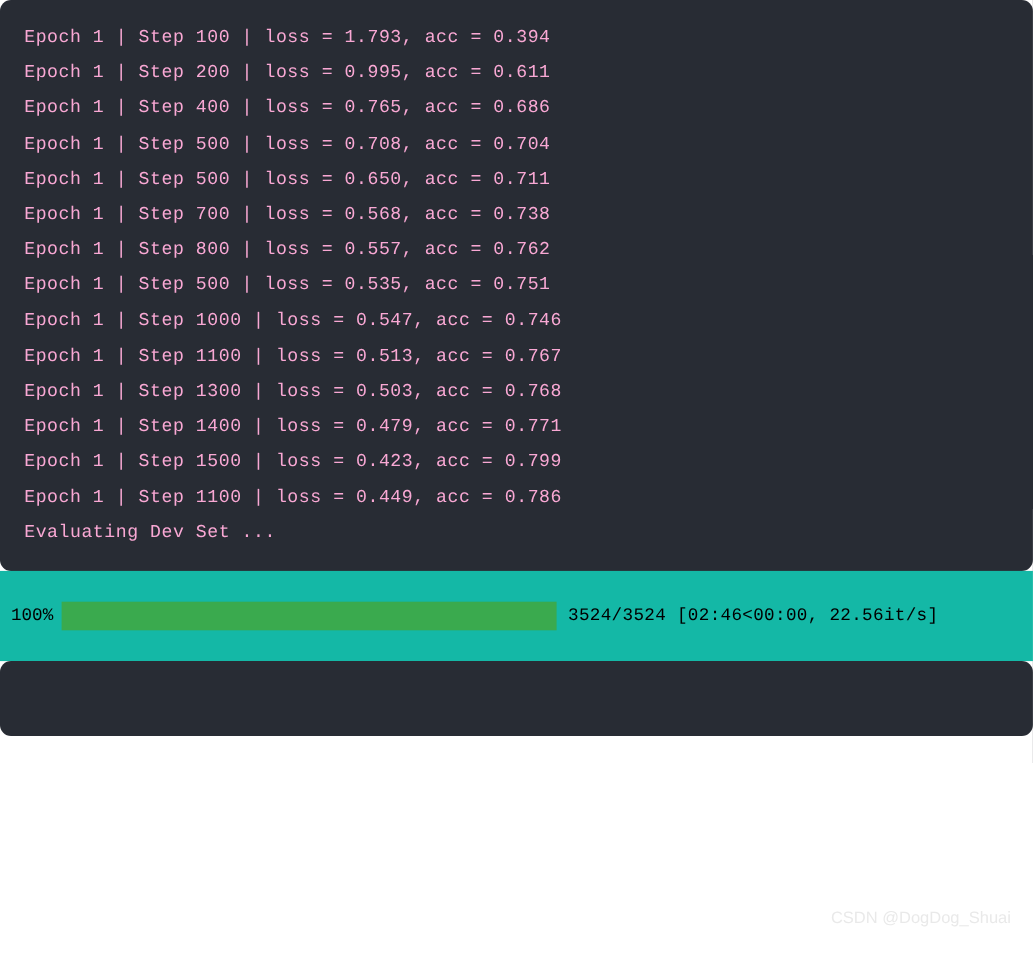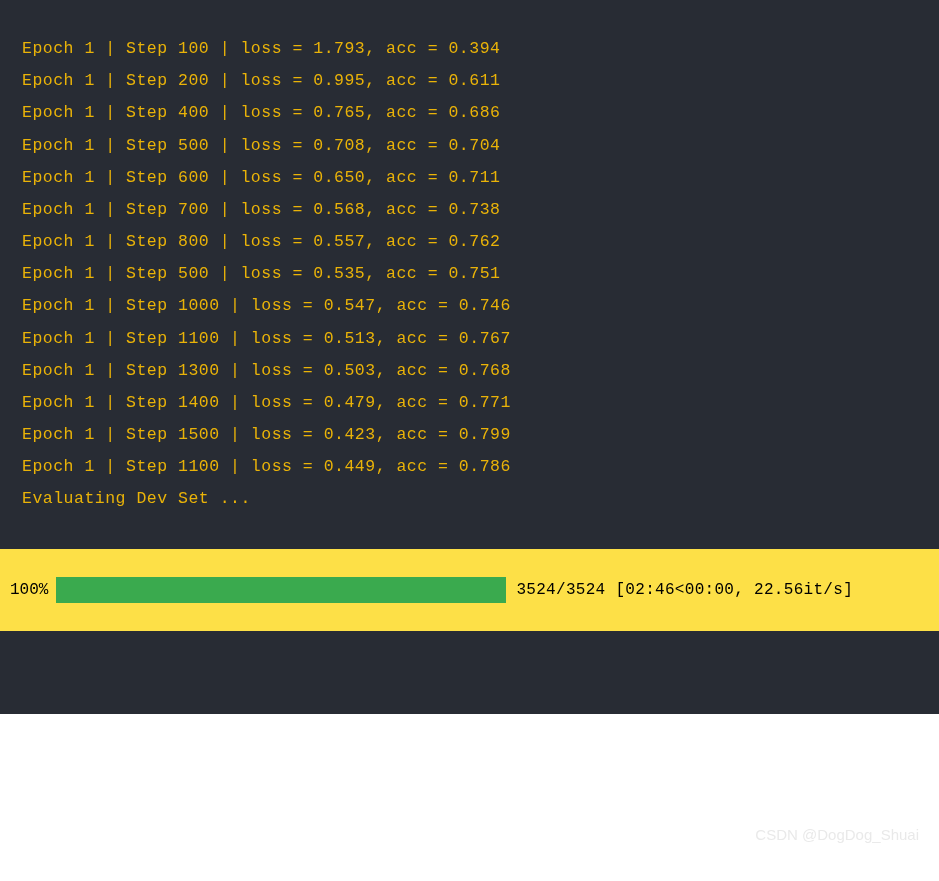--- a/index.html
+++ b/index.html
@@ -9,32 +9,33 @@
     }
     body {
       font-family: 'Courier New', Consolas, Monaco, monospace;
       background: #ffffff;
       width: 939px;
       height: 881px;
       overflow: hidden;
     }
     .terminal-block {
       background: #282c34;
-      color: #eab308;
-      padding: 33px 22px;
+      color: #f9a8d4;
+      padding: 18px 22px;
       font-size: 16.5px;
       line-height: 1.95;
       letter-spacing: 0.5px;
+      border-radius: 10px;
     }
     .terminal-block .line {
       white-space: pre;
       font-weight: 500;
     }
     .progress-section {
-      background: #fde047;
+      background: #14b8a6;
       padding: 28px 10px 28px 10px;
       display: flex;
       align-items: center;
       font-family: 'Courier New', Consolas, Monaco, monospace;
       font-size: 16px;
       color: #000000;
     }
     .progress-percent {
       margin-right: 8px;
       white-space: pre;
@@ -70,21 +71,21 @@
 </head>
 <body>
 
 <div class="container">
 
   <div class="terminal-block">
     <div class="line">Epoch 1 | Step 100 | loss = 1.793, acc = 0.394</div>
     <div class="line">Epoch 1 | Step 200 | loss = 0.995, acc = 0.611</div>
     <div class="line">Epoch 1 | Step 400 | loss = 0.765, acc = 0.686</div>
     <div class="line">Epoch 1 | Step 500 | loss = 0.708, acc = 0.704</div>
-    <div class="line">Epoch 1 | Step 600 | loss = 0.650, acc = 0.711</div>
+    <div class="line">Epoch 1 | Step 500 | loss = 0.650, acc = 0.711</div>
     <div class="line">Epoch 1 | Step 700 | loss = 0.568, acc = 0.738</div>
     <div class="line">Epoch 1 | Step 800 | loss = 0.557, acc = 0.762</div>
     <div class="line">Epoch 1 | Step 500 | loss = 0.535, acc = 0.751</div>
     <div class="line">Epoch 1 | Step 1000 | loss = 0.547, acc = 0.746</div>
     <div class="line">Epoch 1 | Step 1100 | loss = 0.513, acc = 0.767</div>
     <div class="line">Epoch 1 | Step 1300 | loss = 0.503, acc = 0.768</div>
     <div class="line">Epoch 1 | Step 1400 | loss = 0.479, acc = 0.771</div>
     <div class="line">Epoch 1 | Step 1500 | loss = 0.423, acc = 0.799</div>
     <div class="line">Epoch 1 | Step 1100 | loss = 0.449, acc = 0.786</div>
     <div class="line">Evaluating Dev Set ...</div>

